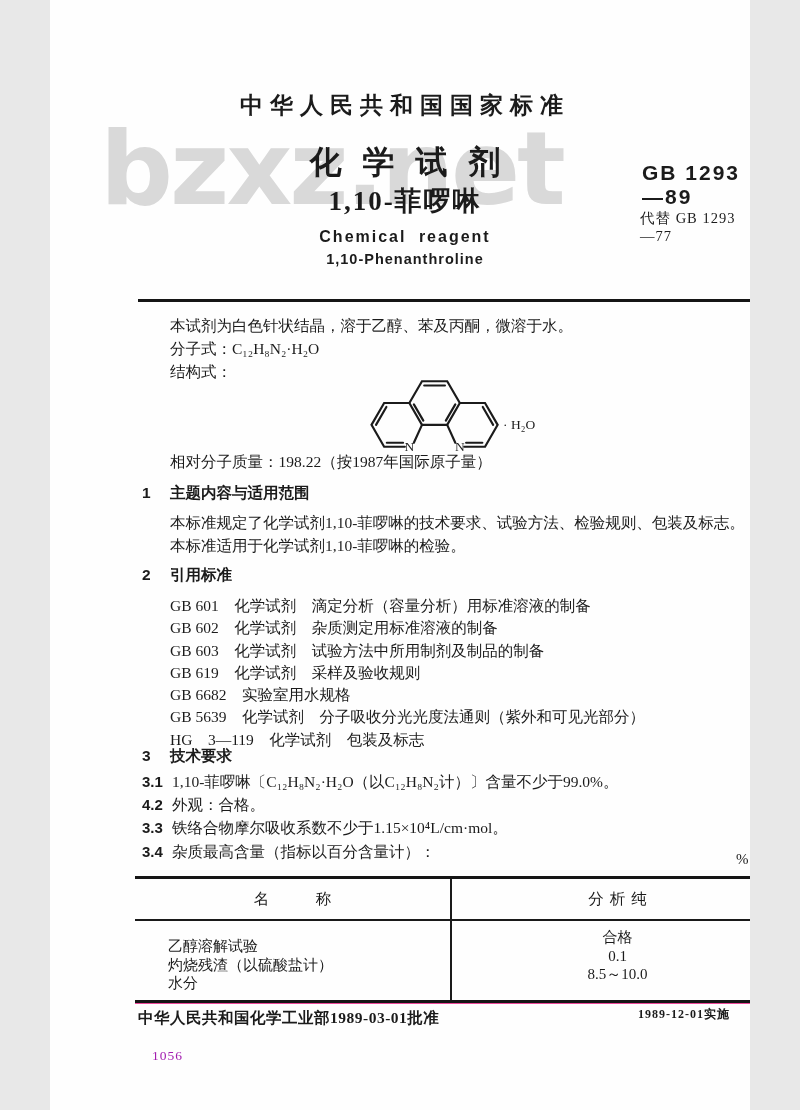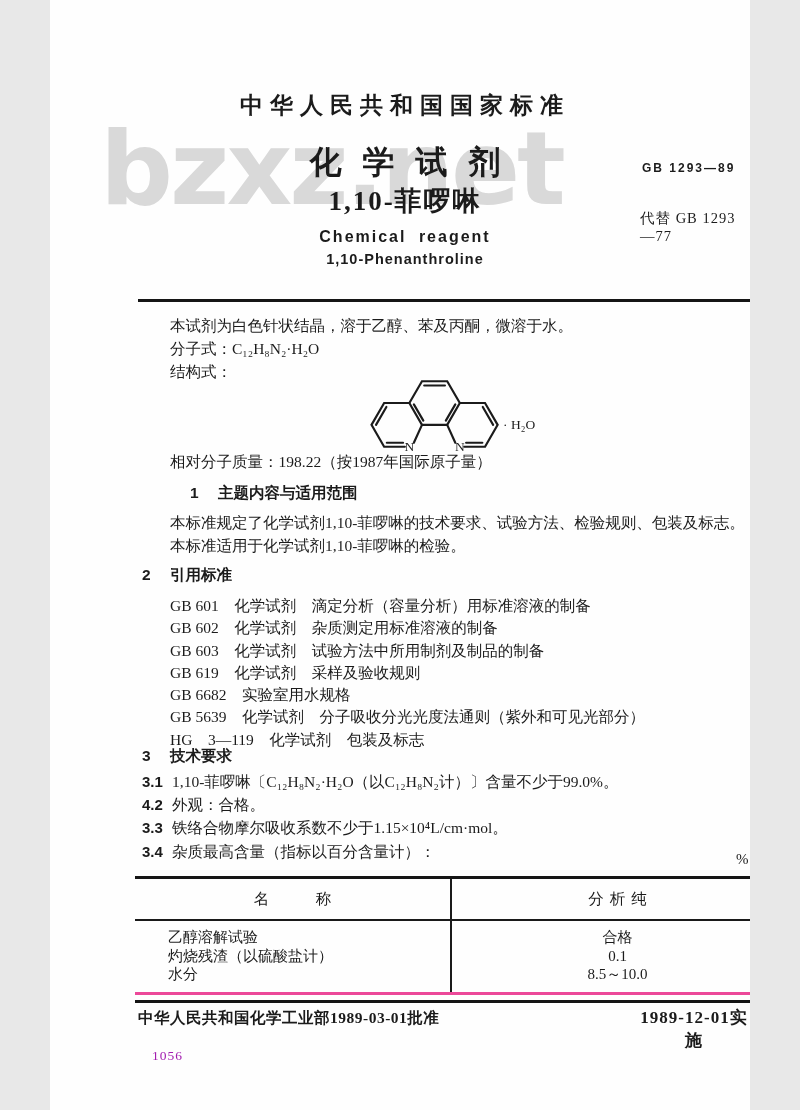--- a/index.html
+++ b/index.html
@@ -35,54 +35,54 @@
     font-weight:bold; font-size:16px; letter-spacing:2px; word-spacing:6px;
   }
   .subtitle-en {
     left:105px; top:251px; width:500px; text-align:center;
     font-family:"Liberation Sans","DejaVu Sans",sans-serif;
     font-weight:bold; font-size:14.5px; letter-spacing:1px;
   }
   .std-no {
     left:592px; top:161px;
     font-family:"Liberation Sans","DejaVu Sans",sans-serif;
-    font-weight:bold; font-size:12px; letter-spacing:2px;
+    font-weight:bold; font-size:21px; letter-spacing:2px;
   }
   .replaces { left:590px; top:209px; font-size:14.5px; letter-spacing:1px; }
   .rule { background:#151515; }
   .rule-top { left:88px; top:299px; width:645px; height:3px; }
   .intro { left:120px; top:314px; width:600px; font-size:15.5px; line-height:23px; }
   .molar { left:120px; top:452px; font-size:15.5px; }
   .struct-svg { left:308px; top:376px; }
   .sec-head { font-weight:bold; font-size:15.5px;
     font-family:"Liberation Sans","DejaVu Sans",sans-serif; }
   .sec-head .num { display:inline-block; width:28px; }
-  .s1-head { left:92px; top:483px;margin-left:48px; }
+  .s1-head { left:92px; top:483px; }
   .s1-body { left:120px; top:511px; width:610px; font-size:15.5px; line-height:23px; }
   .s2-head { left:92px; top:565px; }
   .refs { left:120px; top:595px; width:610px; font-size:15.5px; line-height:22.3px; }
   .s3-head { left:92px; top:746px; }
   .clauses { left:92px; top:770px; width:640px; font-size:15.5px; line-height:23.2px; }
   .clause .num { display:inline-block; width:30px; font-weight:bold;
     font-family:"Liberation Sans","DejaVu Sans",sans-serif; font-size:15px; }
   .unit { left:686px; top:851px; font-size:15px; }
   .imp-table { left:85px; top:876px; width:648px;
     border-top:3px solid #151515; border-bottom:3px solid #ec4899; }
   .t-head { display:flex; height:42px; border-bottom:2px solid #1a1a1a; font-size:15.5px; }
   .t-head .c1 { width:317px; border-right:2px solid #1a1a1a;
     display:flex; align-items:center; justify-content:center; }
   .t-head .c2 { flex:1; display:flex; align-items:center; justify-content:center;
     letter-spacing:6px; text-indent:6px; }
   .t-body { display:flex; }
-  .t-body .c1 { width:317px; border-right:2px solid #1a1a1a; padding:7px 0 8px 33px; }
+  .t-body .c1 { width:317px; border-right:2px solid #1a1a1a; padding:16px 0 8px 33px; }
   .t-body .c2 { flex:1; padding:7px 0 8px 0; text-align:center; }
   .t-body .cell-line { font-size:15px; line-height:18.5px; }
   .rule-bottom { left:85px; top:1000px; width:650px; height:3px; }
   .approval { left:88px; top:1008px; font-weight:bold; font-size:15.5px; letter-spacing:0.5px; }
-  .implement { left:588px; top:1006px; font-weight:bold; font-size:17px; letter-spacing:1px;text-align:center; }
+  .implement { left:588px; top:1006px; font-weight:bold; font-size:12px; letter-spacing:1px; }
   .page-no { left:102px; top:1048px; font-size:13.5px; color:#a21caf; letter-spacing:1px; }
 </style>
 </head>
 <body>
 
 <div class="page">
 
   <div class="watermark">bzxz.net</div>
 
   <div class="abs std-name">中华人民共和国国家标准</div>

